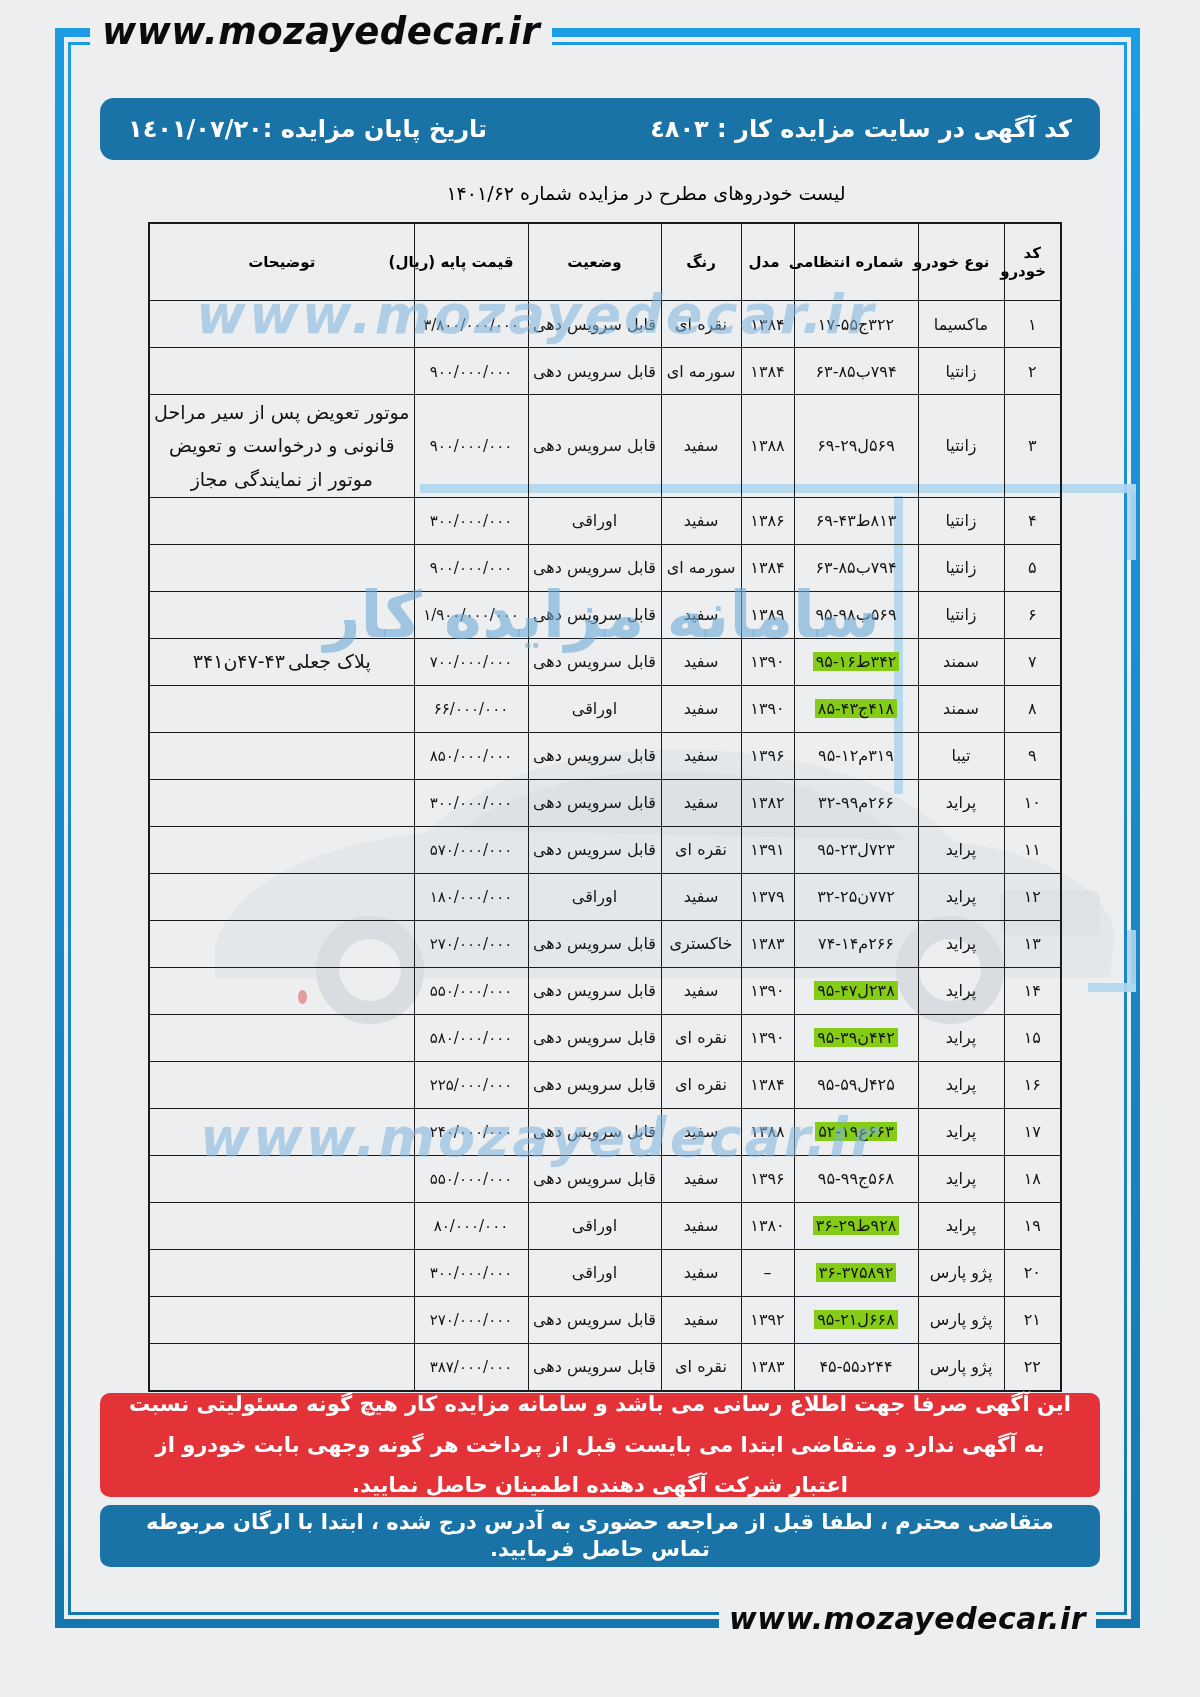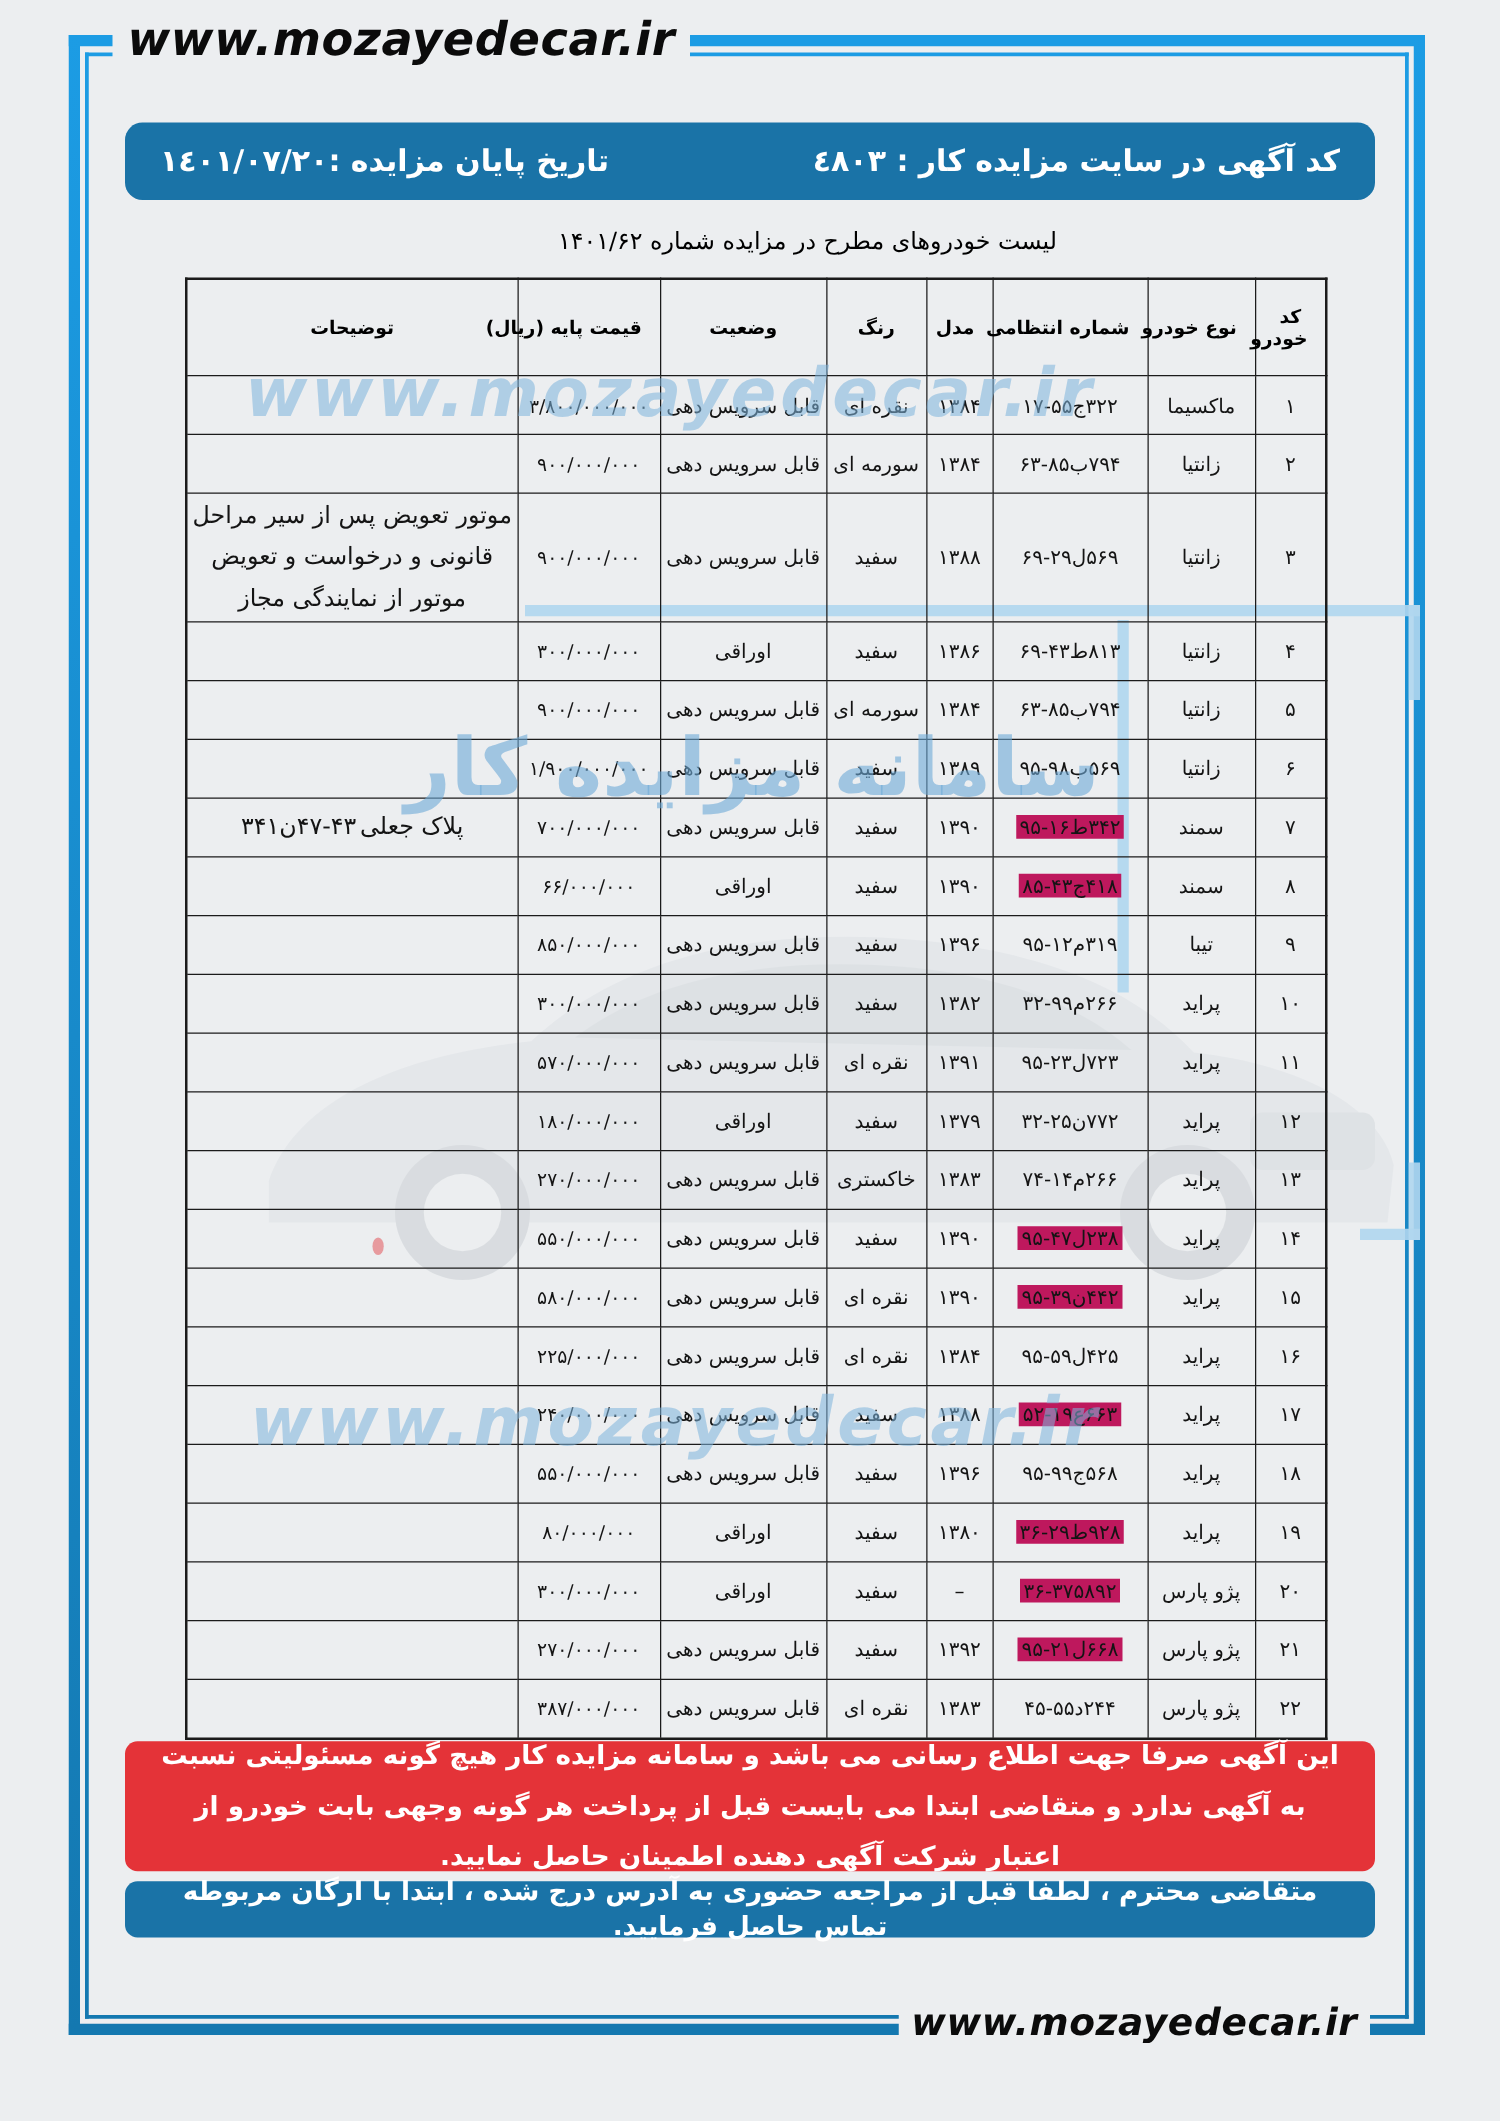--- a/index.html
+++ b/index.html
@@ -31,21 +31,21 @@
   table.veh{position:absolute;left:148px;top:222px;width:912px;border-collapse:collapse;
             table-layout:fixed;direction:rtl;z-index:3;background:transparent;}
   table.veh,table.veh th,table.veh td{border:1px solid #1b1b1b;}
   table.veh{border-width:2px;}
   table.veh th{height:72px;font-size:15px;font-weight:bold;text-align:center;vertical-align:middle;
                padding:2px 14px;white-space:nowrap;color:#000;}
   table.veh th.wrap{white-space:normal;}
   table.veh td{height:44px;font-size:16px;text-align:center;vertical-align:middle;padding:1px 4px;color:#141414;}
   .num{direction:ltr;unicode-bidi:bidi-override;display:inline-block;}
   .price{font-size:15px;white-space:nowrap;}
-  .hl{background:#be185d;padding:0 3px;}
+  .hl{background:#84cc16;padding:0 3px;}
   .note{direction:ltr;display:flex;justify-content:center;align-items:center;gap:3px;flex-wrap:wrap;
         font-size:19px;line-height:1.75;}
   .note-txt{direction:rtl;}
   
   .wm{position:absolute;pointer-events:none;white-space:nowrap;}
   .wm-url{font-weight:bold;font-style:italic;font-size:54px;letter-spacing:3px;color:rgba(125,180,220,0.55);z-index:4;}
   .wm-url.one{left:196px;top:283px;}
   .wm-url.two{left:200px;top:1106px;}
   .wm-brand{right:320px;top:578px;font-weight:bold;font-size:64px;letter-spacing:2px;
             color:rgba(110,170,215,0.6);direction:rtl;z-index:4;text-align:right;}
@@ -56,21 +56,21 @@
   .bk3v{left:1127px;top:930px;width:9px;height:62px;}
   .bk3h{left:1088px;top:983px;width:48px;height:9px;}
   .car-wm{position:absolute;left:160px;top:690px;z-index:1;opacity:0.5;}
   .red-mark{position:absolute;background:rgba(225,70,75,0.5);border-radius:50%;z-index:2;}
   .red-mark.a{left:298px;top:990px;width:9px;height:14px;}
   
   .notice{position:absolute;left:100px;width:1000px;border-radius:10px;display:flex;flex-direction:column;
           justify-content:center;box-sizing:border-box;padding:4px 26px;text-align:center;direction:rtl;
           color:#fff;font-weight:bold;font-size:21px;z-index:3;}
   .notice.red{top:1393px;height:104px;background:#e43338;line-height:1.95;}
-  .notice.blue{top:1505px;height:45px;background:#1a73a7;line-height:1.3;}
+  .notice.blue{top:1505px;height:62px;background:#1a73a7;line-height:1.3;}
 </style>
 </head>
 <body>
 
 <div class="page">
 
   <div class="fr fr-top-thick"></div>
   <div class="fr fr-top-thin"></div>
   <div class="fr fr-left-thick"></div>
   <div class="fr fr-left-thin"></div>

